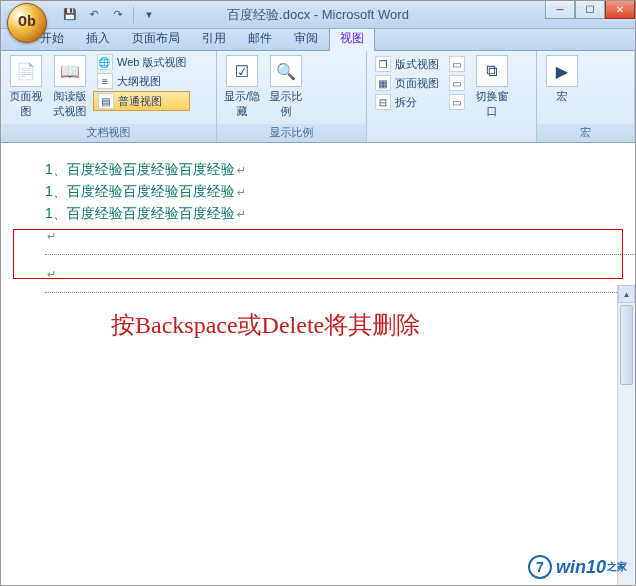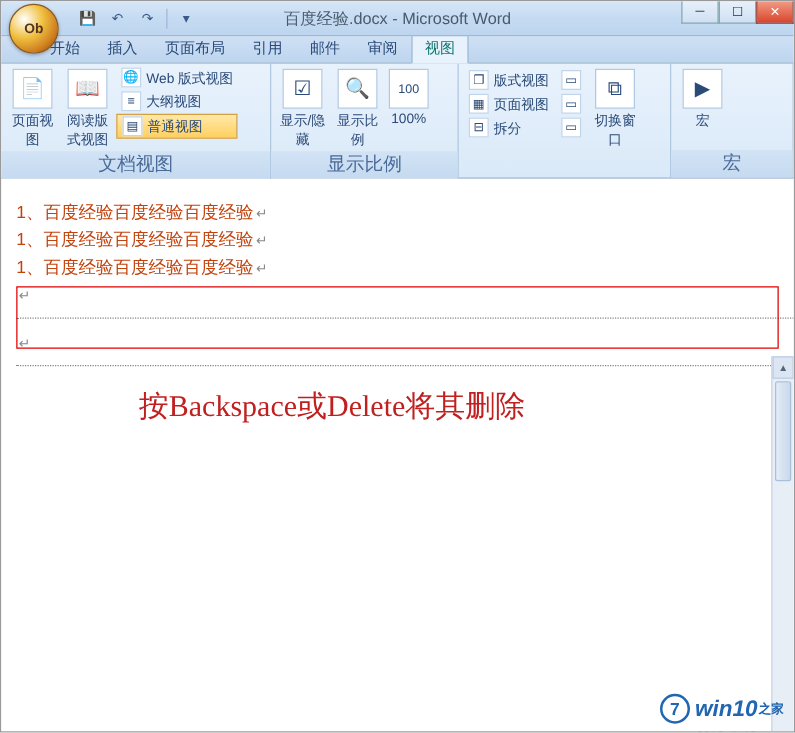--- a/index.html
+++ b/index.html
@@ -1,48 +1,48 @@
 <!DOCTYPE html>
 <html><head>
 <meta charset="utf-8">
 <style>
 * { margin: 0; padding: 0; box-sizing: border-box; font-family: "Microsoft YaHei", SimSun, Arial, sans-serif; }
 body { width: 636px; height: 586px; background: #fff; position: relative; overflow: hidden; border: 1px solid #999; }
 
 
 .titlebar { height: 28px; background: linear-gradient(to bottom, #d7e6f7 0%, #c5dbf2 50%, #bdd5ef 100%); display: flex; align-items: center; position: relative; border-bottom: 1px solid #9fb8d6; }
-.office-btn { width: 40px; height: 40px; border-radius: 50%; background: radial-gradient(circle at 30% 30%, #fff, #f0c040 40%, #d08020 70%, #804010); margin: 2px 4px -14px 6px; z-index: 10; border: 1px solid #8a5a20; box-shadow: 0 1px 3px rgba(0,0,0,0.3); display:flex; align-items:center; justify-content:center; font-size:11px; color:#532; font-weight:bold; }
+.office-btn { width: 40px; height: 40px; border-radius: 50%; background: radial-gradient(circle at 30% 30%, #fff, #f0c040 40%, #d08020 70%, #804010); margin: 2px 4px -14px 6px; z-index: 10; border: 1px solid #8a5a20; box-shadow: 0 1px 3px rgba(0,0,0,0.3); display:flex; align-items:center; justify-content:center; font-size:15px; color:#532; font-weight:bold;font-family:Liberation Mono, monospace; }
 .qat { display: flex; gap: 6px; margin-left: 10px; align-items: center; }
 .qat-btn { width: 18px; height: 18px; display: flex; align-items: center; justify-content: center; font-size: 11px; color: #3b5a86; }
 .qat-sep { width:1px; height:16px; background:#9fb8d6; }
 .title-text { position:absolute; left:50%; transform:translateX(-50%); font-size: 13px; color: #4a5a6a; }
 .winbtns { position: absolute; right: 0; top: 0; display: flex; }
 .winbtn { width: 30px; height: 18px; border: 1px solid #8aa; border-top:none; background: linear-gradient(#e8f0fb,#cfe0f4); display:flex; align-items:center; justify-content:center; font-size:10px; color:#234; }
 .winbtn.close { background: linear-gradient(#f29a86,#d9462b); color:#fff; border-color:#a03020; }
 
 
 .tabs { height: 22px; background: linear-gradient(#cfe0f4,#bdd5ef); display: flex; align-items: flex-end; padding-left: 28px; border-bottom: 1px solid #8aa6c6; font-size: 12px; }
 .tab { padding: 3px 10px; color: #2a4a78; cursor: default; border:1px solid transparent; border-bottom:none; }
-.tab.active { background: #e8f2fc; border:1px solid #8aa6c6; border-bottom:1px solid #e8f2fc; margin-bottom:-1px; border-radius:3px 3px 0 0; color:#0f766e; }
+.tab.active { background: #e8f2fc; border:1px solid #8aa6c6; border-bottom:1px solid #e8f2fc; margin-bottom:-1px; border-radius:3px 3px 0 0; color:#6d28d9; }
 
 
 .ribbon { height: 92px; background: linear-gradient(#e8f2fc,#dae9f8); display: flex; border-bottom: 1px solid #8aa6c6; }
 .group { border-right: 1px solid #b0c8e0; display: flex; flex-direction: column; padding: 2px 4px 0; }
 .group-body { flex:1; display:flex; align-items:flex-start; gap:2px; }
-.group-label { font-size: 15px; color:#4a6a98; text-align:center; padding:1px 0 2px; background: linear-gradient(#d2e3f5,#c5daf0); margin: 0 -4px; }
+.group-label { font-size: 11px; color:#4a6a98; text-align:center; padding:1px 0 2px; background: linear-gradient(#d2e3f5,#c5daf0); margin: 0 -4px; }
 .bigbtn { width: 42px; display:flex; flex-direction:column; align-items:center; padding:2px; font-size:11px; color:#2a4a78; text-align:center; gap:2px; }
 .icon-lg { width:32px; height:32px; display:flex; align-items:center; justify-content:center; border:1px solid #b0c8e0; background:#fff; font-size:16px; }
 .smallrow { display:flex; flex-direction:column; gap:1px; font-size:11px; color:#2a4a78; }
 .smallbtn { display:flex; align-items:center; gap:4px; padding:1px 4px; white-space:nowrap; }
 .smallbtn .ic { width:16px; height:16px; display:flex; align-items:center; justify-content:center; background:#fff; border:1px solid #c0d4ea; font-size:10px; }
 .smallbtn.sel { background: linear-gradient(#ffe9a8,#ffd060); border:1px solid #d6a040; }
 
 
 .docarea { position:relative; background:#fff; height: calc(586px - 28px - 22px - 92px - 2px); overflow:hidden; }
-.textlines { padding: 16px 0 0 12px; font-size:14px; color:#c2410c; line-height:1.5; }
+.textlines { padding: 16px 0 0 44px; font-size:14px; color:#0f766e; line-height:1.5; }
 .textlines p { margin-bottom:1px; }
 .para-mark::after { content:"↵"; color:#888; font-size:11px; margin-left:2px; }
 
 .redbox { position:absolute; left:12px; right:12px; top:86px; height:50px; border:1.5px solid #d00; }
 .dotted { border-top:1px dotted #888; height:0; margin:8px 0; }
 
 .hint { position:absolute; left:110px; top:166px; font-size:24px; color:#c02020; font-family: SimSun, serif; }
 
 
 .vscroll { position:absolute; right:0; top:142px; bottom:0; width:18px; background:#e8eef6; border-left:1px solid #c8d4e4; }
@@ -115,24 +115,20 @@
 
   <div class="group" style="width:150px">
     <div class="group-body">
       <div class="bigbtn">
         <div class="icon-lg">☑</div>
         <span>显示/隐藏</span>
       </div>
       <div class="bigbtn">
         <div class="icon-lg">🔍</div>
         <span>显示比例</span>
-      </div>
-      <div class="bigbtn" style="width:36px">
-        <div class="icon-lg" style="font-size:10px">100</div>
-        <span>100%</span>
       </div>
     </div>
     <div class="group-label">显示比例</div>
   </div>
 
   <div class="group" style="width:170px">
     <div class="group-body">
       <div class="smallrow" style="margin-top:2px">
         <div class="smallbtn">
             <span class="ic">❐</span>

